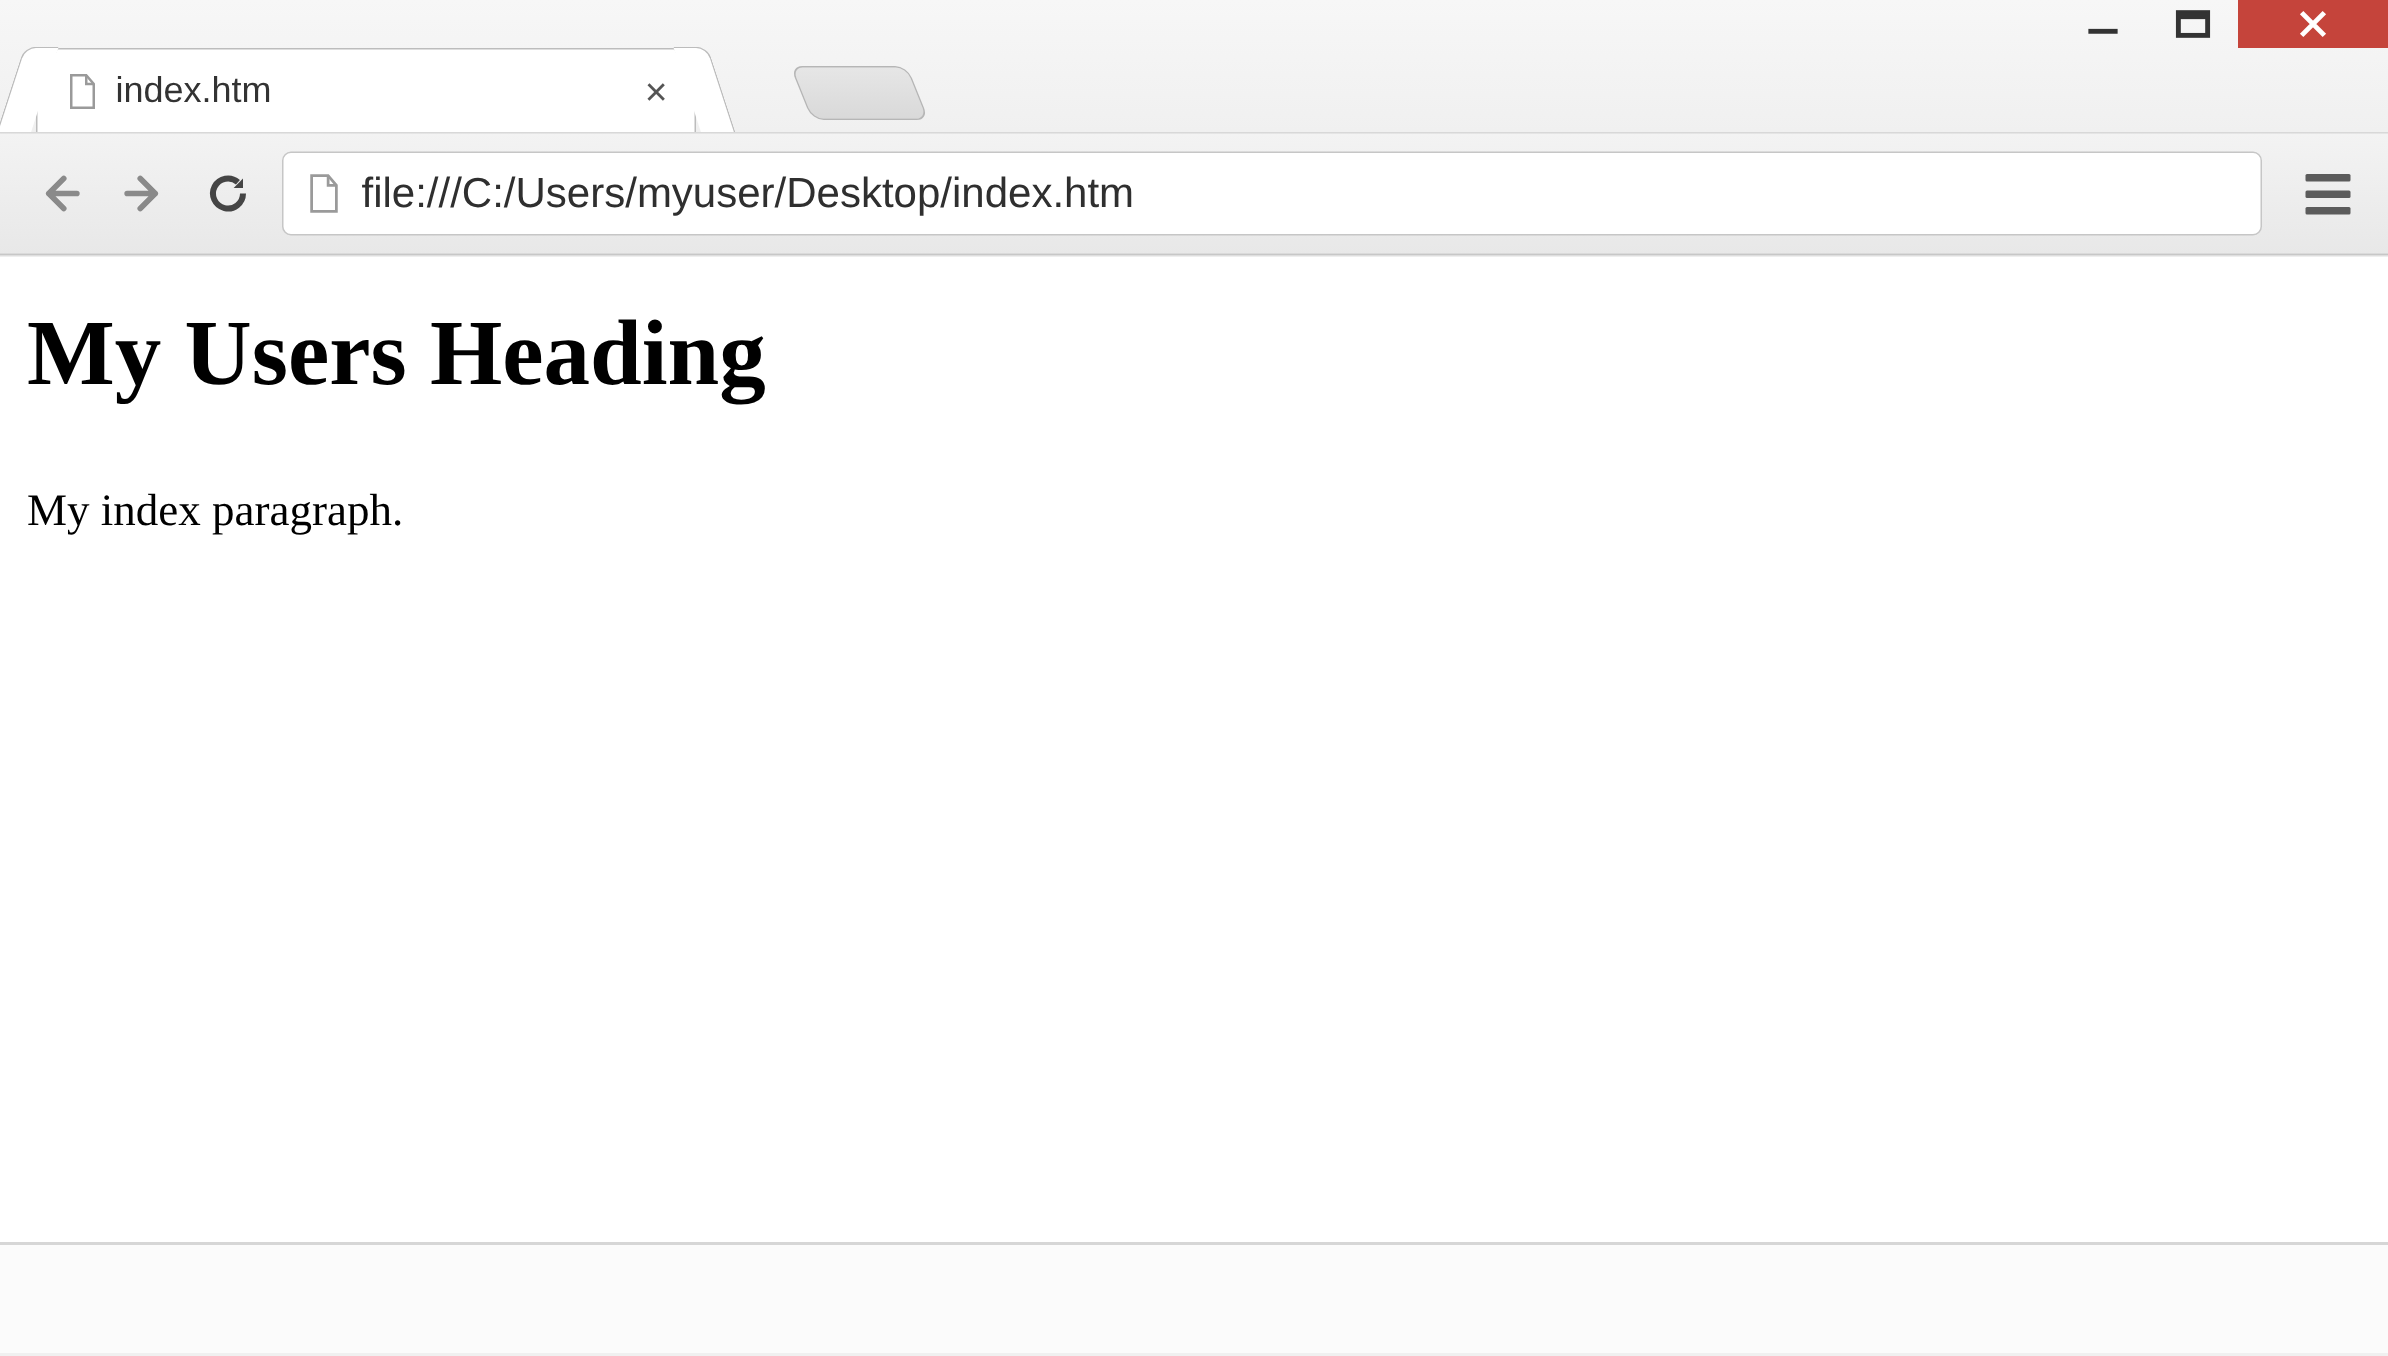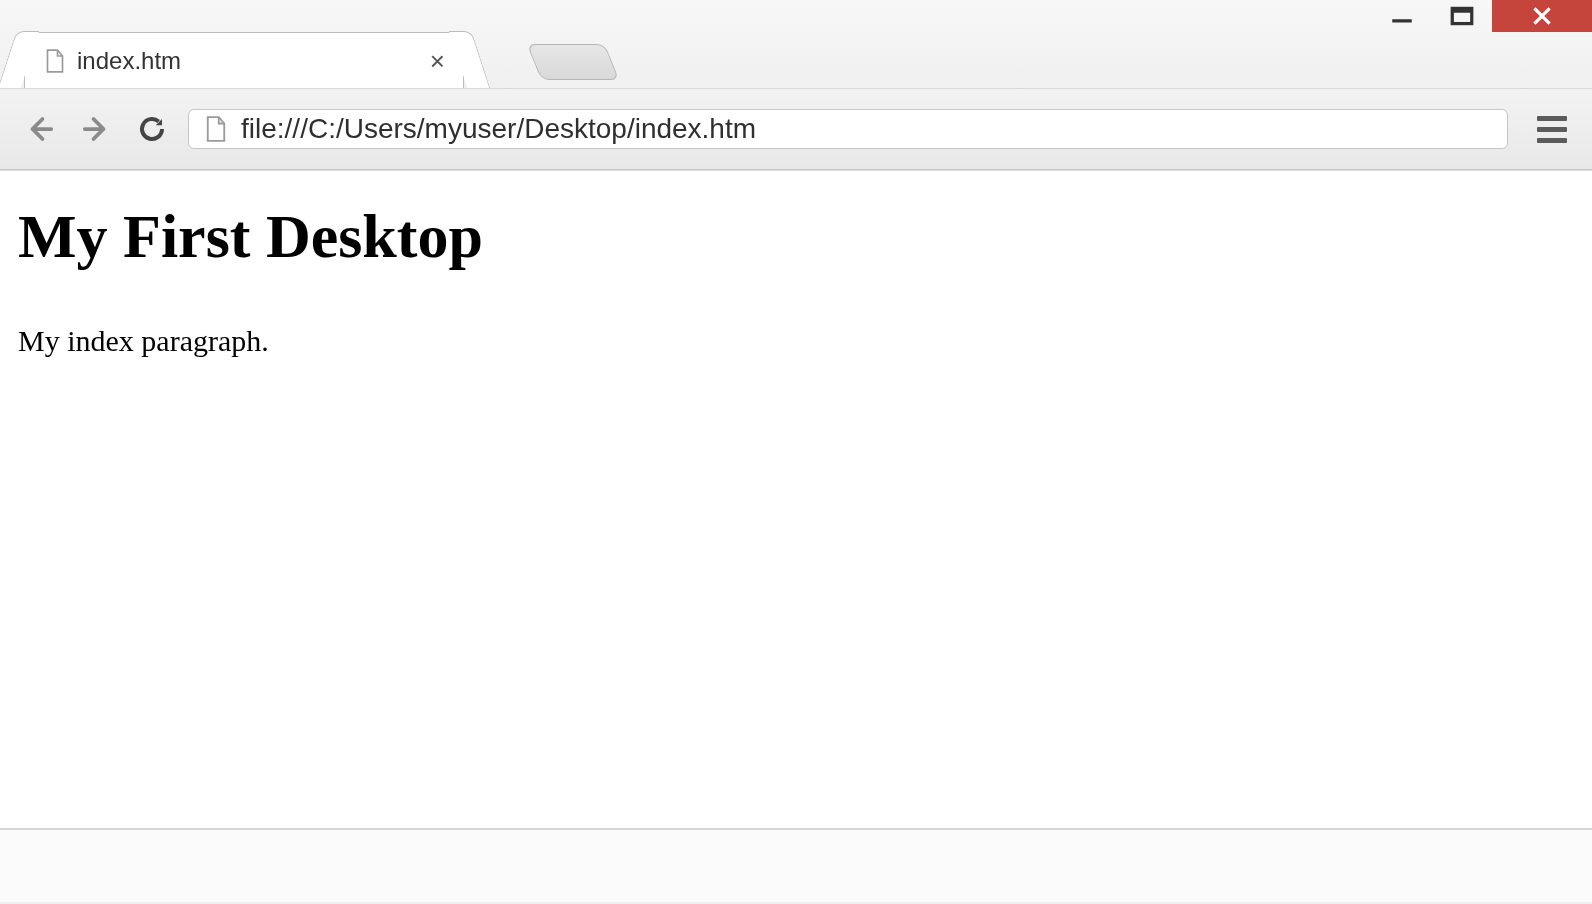--- a/index.html
+++ b/index.html
@@ -132,21 +132,21 @@
       justify-content: center;
       color: #8a8a8a;
     }
     .reload-btn {
       color: #454545;
     }
     .nav-btn svg { width: 30px; height: 30px; fill: currentColor; }
     .reload-btn svg { width: 30px; height: 30px; stroke: currentColor; stroke-width:3.2; fill:none;}
     .omnibox {
       flex: 1;
-      height: 40px;
+      height: 56px;
       background: #ffffff;
       border: 1px solid #c6c6c6;
       border-radius: 6px;
       display: flex;
       align-items: center;
       padding: 0 16px;
       gap: 14px;
       font-size: 28px;
       color: #2f2f2f;
     }
@@ -269,16 +269,16 @@
     <input class="omnibox-input" type="text" value="file:///C:/Users/myuser/Desktop/index.htm" style="">
   </div>
   <div class="menu-btn">
     <span class="bar"></span>
     <span class="bar"></span>
     <span class="bar"></span>
   </div>
 </div>
 
 <div class="content">
-  <h1>My First Desktop</h1>
+  <h1>My Users Heading</h1>
   <p>My index paragraph.</p>
 </div>
 <div class="footer-gap"></div>
 
 </body></html>

